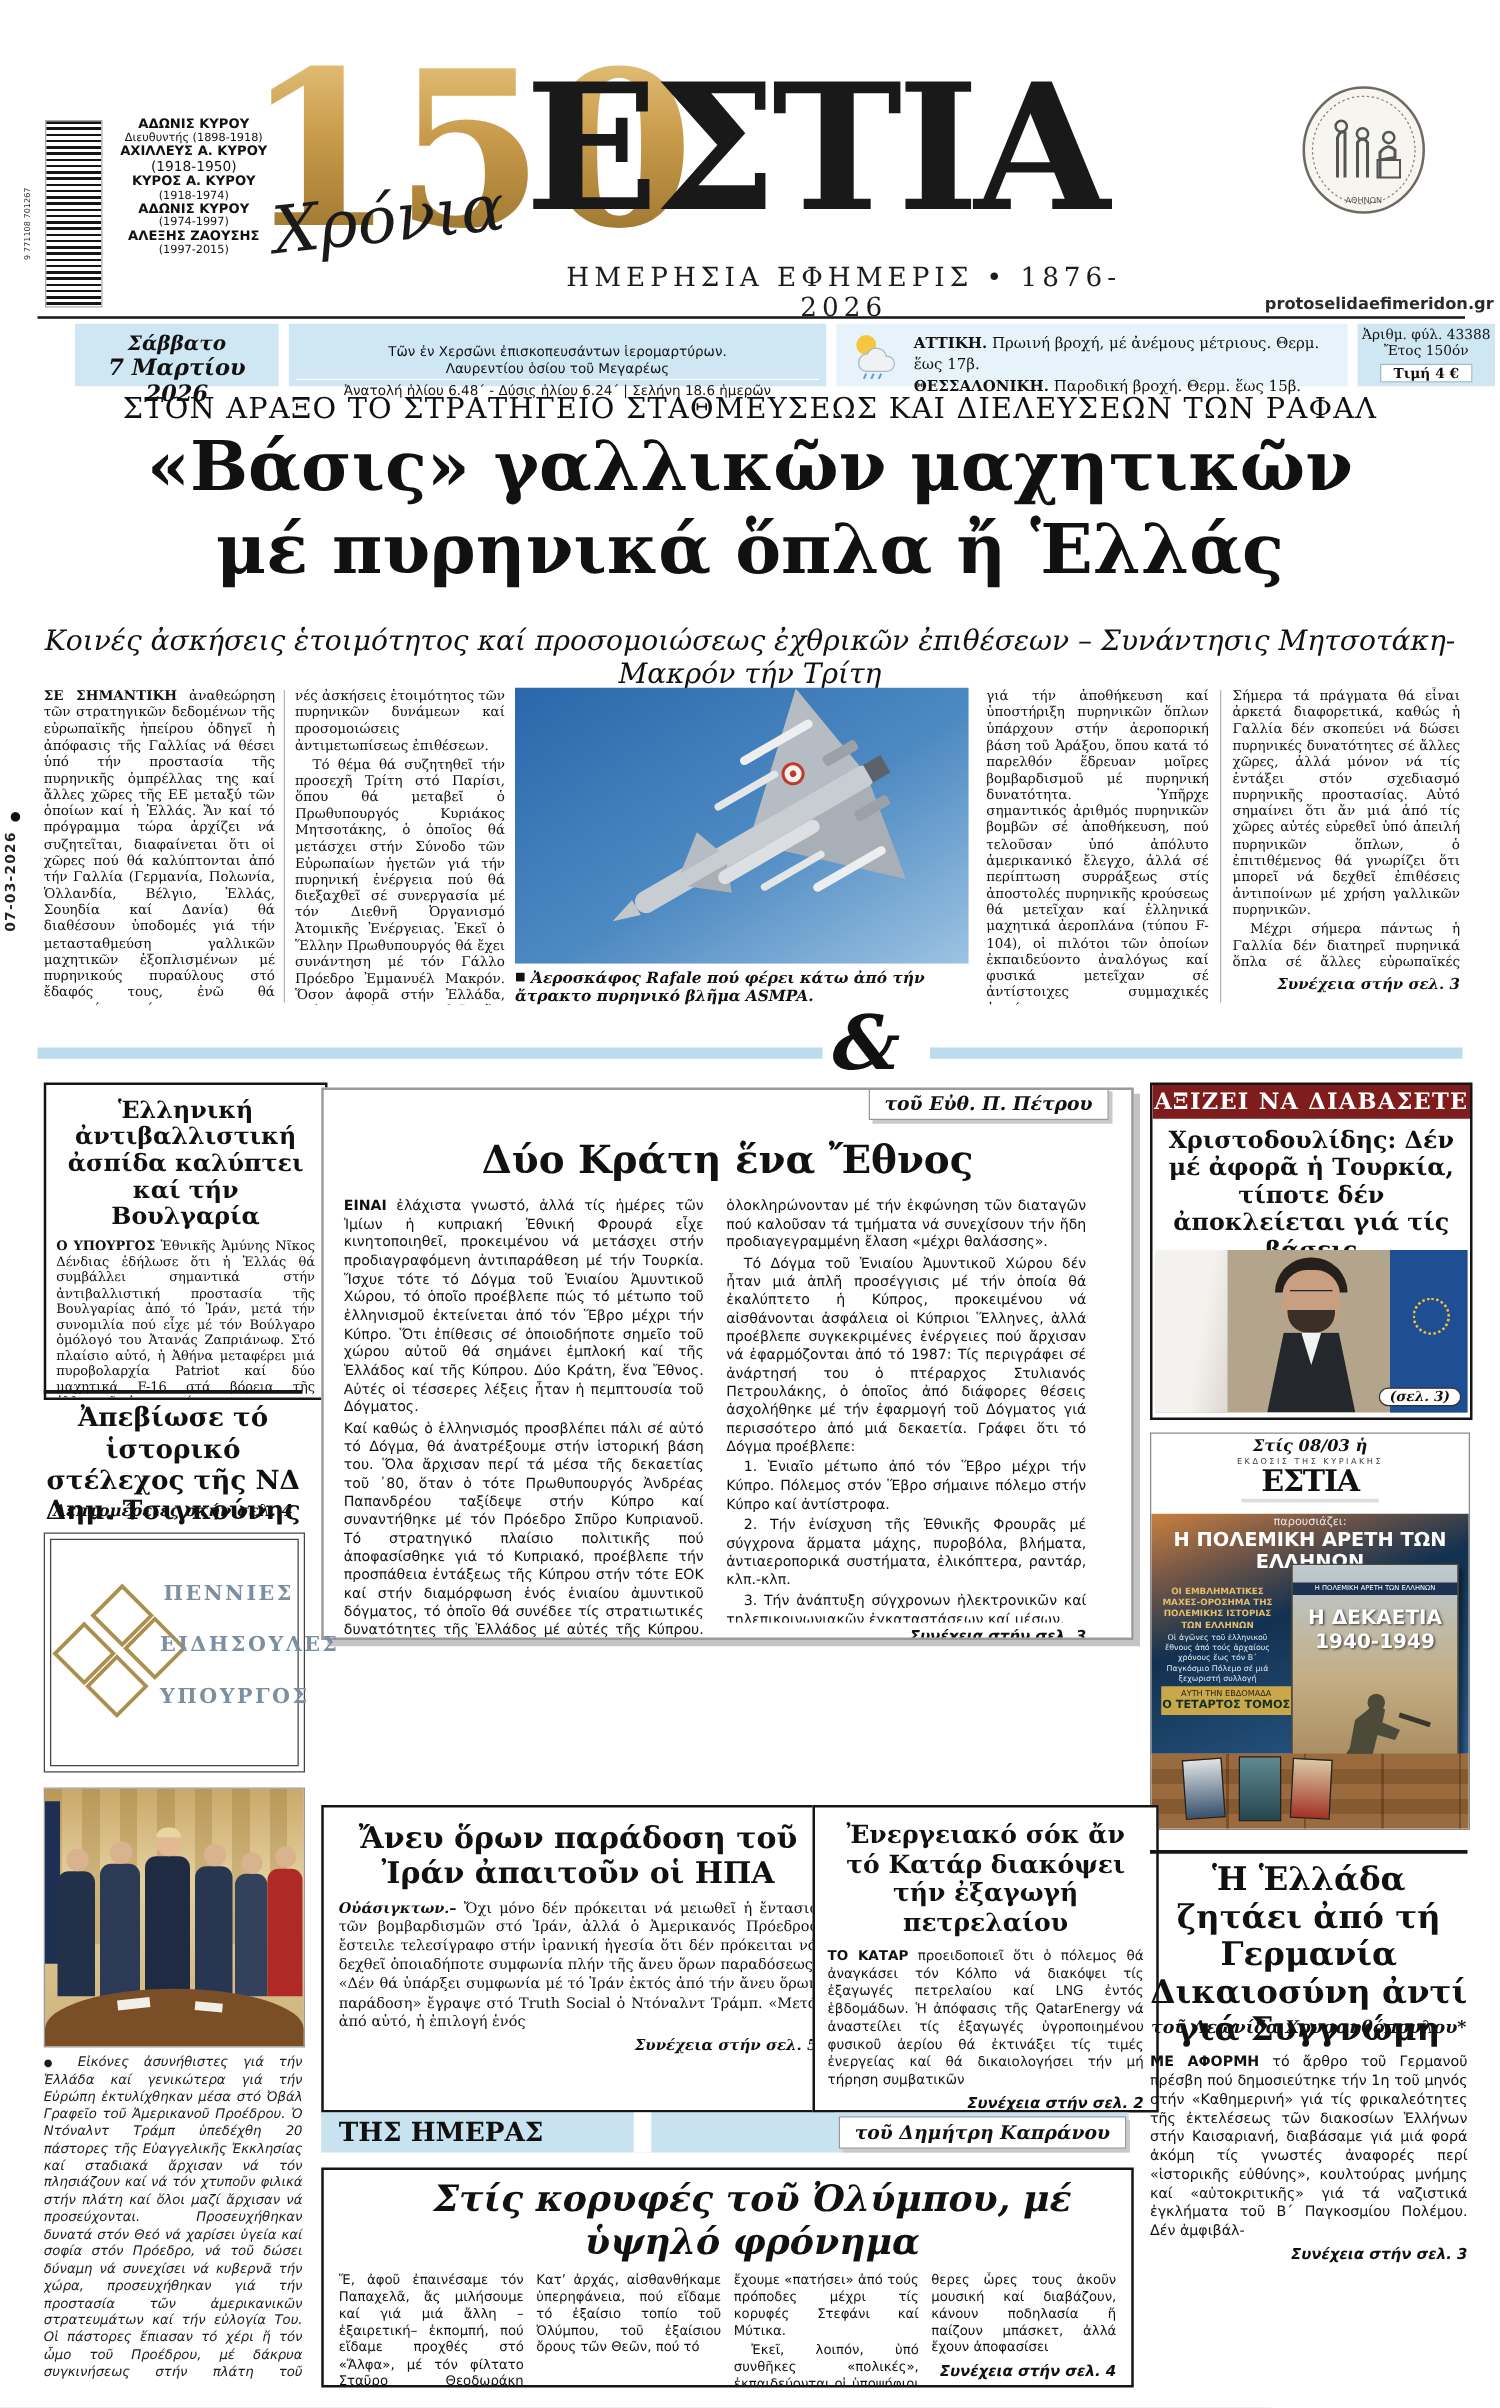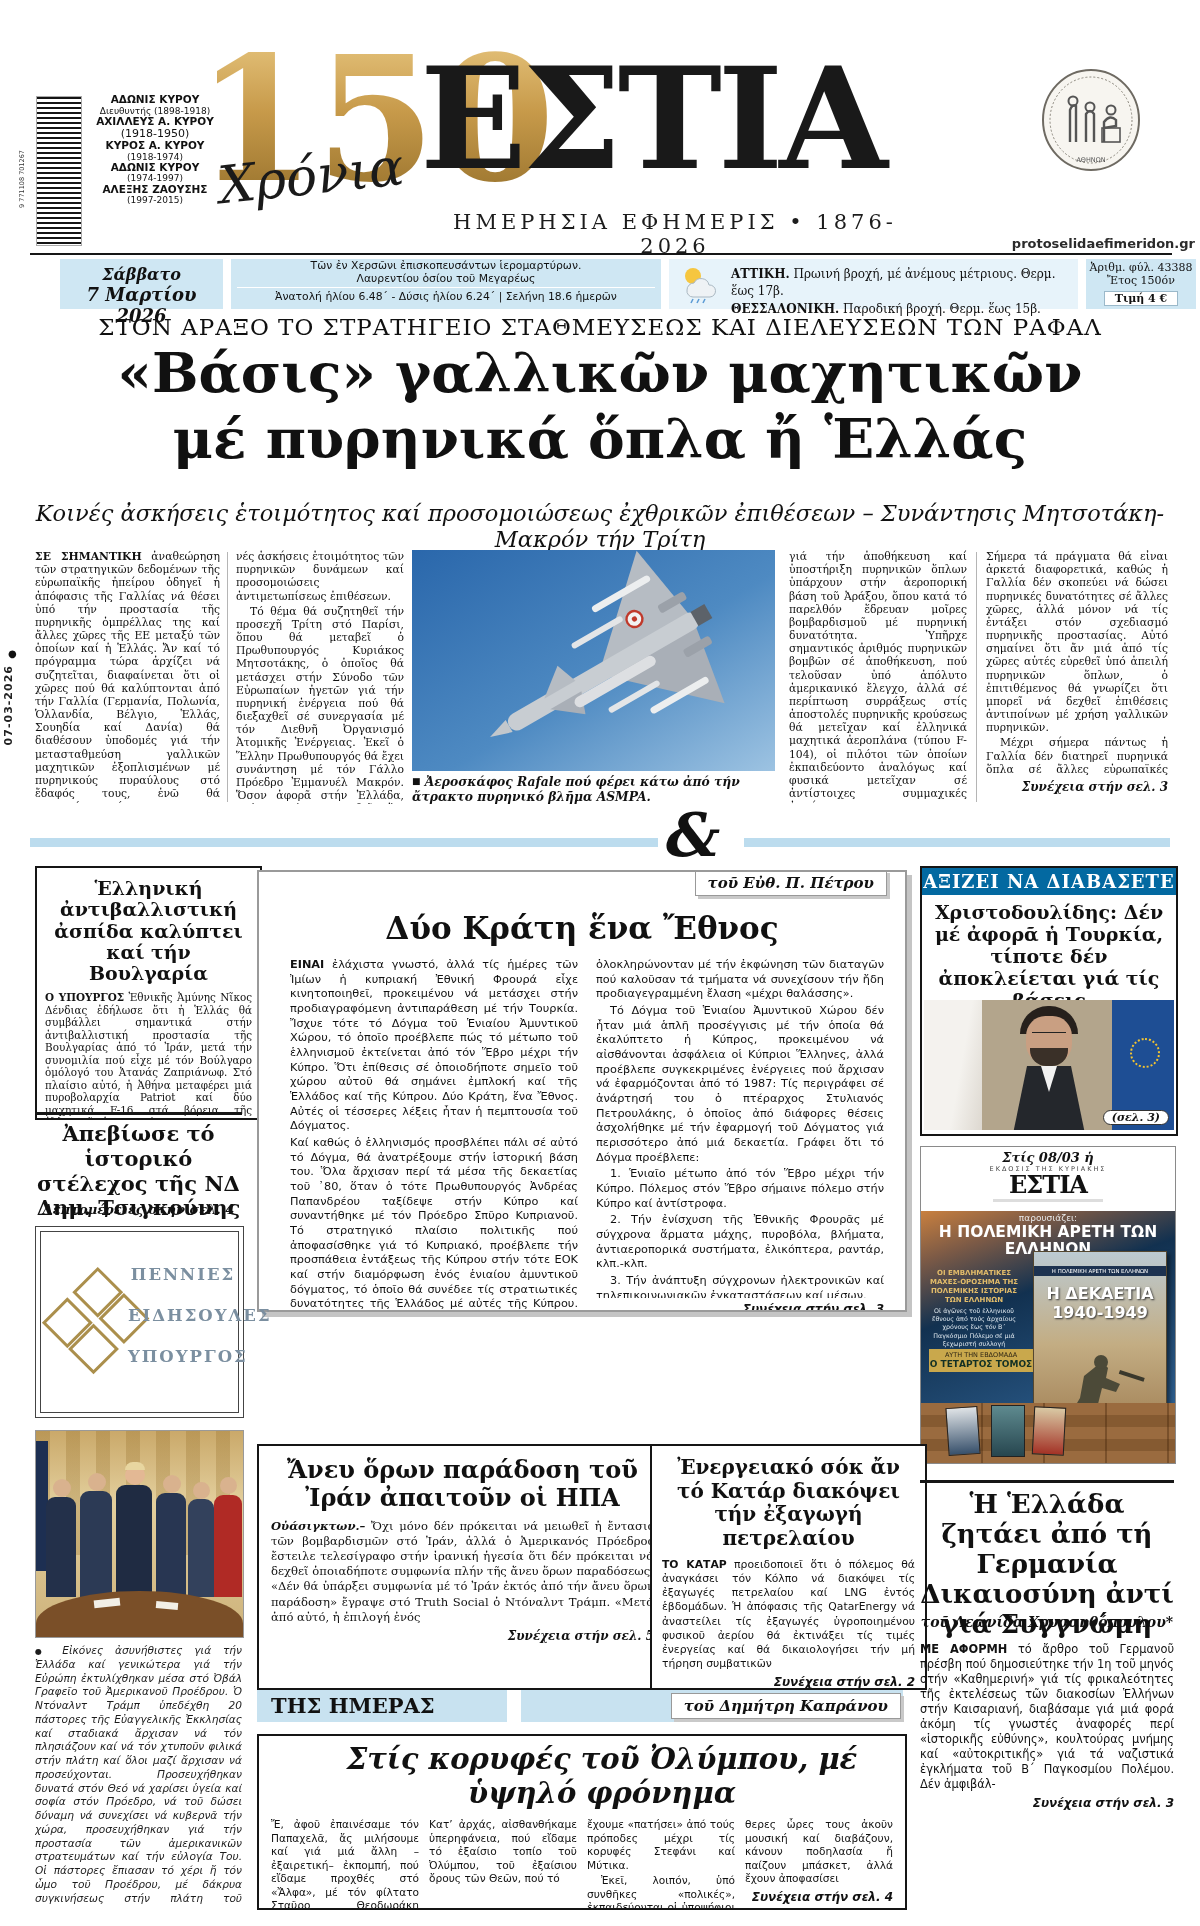--- a/index.html
+++ b/index.html
@@ -80,21 +80,21 @@
   <div class="abs sans" style="left:950px;top:236px;width:245px;text-align:right;font-size:13px;font-weight:bold;color:#2b2b2b;">protoselidaefimeridon.gr</div>
 
   <div class="abs rule" style="left:30px;top:253px;width:1142px;height:2px;"></div>
 
   <div class="abs cellblue ctr" style="left:60px;top:259px;width:163px;height:50px;">
     <div class="serif" style="font-size:16px;font-weight:bold;font-style:italic;margin-top:6px;">Σάββατο</div>
     <div class="serif" style="font-size:18px;font-weight:bold;font-style:italic;">7 Μαρτίου 2026</div>
   </div>
 
   <div class="abs cellblue ctr sans" style="left:231px;top:259px;width:430px;height:50px;">
-    <div style="font-size:10.8px;margin-top:0;">Τῶν ἐν Χερσῶνι ἐπισκοπευσάντων ἱερομαρτύρων.</div>
+    <div style="font-size:10.8px;margin-top:16px;">Τῶν ἐν Χερσῶνι ἐπισκοπευσάντων ἱερομαρτύρων.</div>
     <div style="font-size:10.8px;">Λαυρεντίου ὁσίου τοῦ Μεγαρέως</div>
     <div style="height:1px;background:#fff;margin:2px 6px;"></div>
     <div style="font-size:10.8px;">Ἀνατολή ἡλίου 6.48΄ - Δύσις ἡλίου 6.24΄ | Σελήνη 18.6 ἡμερῶν</div>
   </div>
 
   <div class="abs" style="left:669px;top:259px;width:409px;height:50px;background:#e7f3fa;">
     <svg style="position:absolute;left:10px;top:5px;" width="42" height="40" viewBox="0 0 42 40">
       <circle cx="14" cy="12" r="8" fill="#f6c63f"></circle>
       <path d="M8 26 a7 7 0 0 1 7-7 a8 8 0 0 1 15 2 a6 6 0 0 1 1 12 l-17 0 a6 6 0 0 1-6-7z" fill="#eef2f5" stroke="#aab8c2" stroke-width="1"></path>
       <line x1="14" y1="35" x2="12" y2="39" stroke="#5b9bd5" stroke-width="1.6"></line>
@@ -187,41 +187,41 @@
     </div>
 
   </div>
 
   <div class="abs clip" style="left:257px;top:870px;width:646px;height:438px;border:2px solid #9a9a9a;box-shadow:5px 5px 0 #c4c4c4;background:#fff;">
     <div class="bycard serif abs" style="right:18px;top:-2px;font-size:15px;">
       <span>τοῦ Εὐθ. Π. Πέτρου</span>
     </div>
     <div class="ctr serif" style="font-size:31px;font-weight:bold;margin-top:38px;">Δύο Κράτη ἕνα Ἔθνος</div>
     <div style="display:flex;gap:18px;padding:12px 16px 0;">
-      <div class="sans just clip" style="width:288px;height:366px;font-size:11.3px;line-height:1.3;margin-left:15px;">
+      <div class="sans just clip" style="width:288px;height:366px;font-size:11.3px;line-height:1.3;">
         <p style="margin:0;"><b>ΕΙΝΑΙ</b><span> ἐλάχιστα γνωστό, ἀλλά τίς ἡμέρες τῶν Ἰμίων ἡ κυπριακή Ἐθνική Φρουρά εἶχε κινητοποιηθεῖ, προκειμένου νά μετάσχει στήν προδιαγραφόμενη ἀντιπαράθεση μέ τήν Τουρκία. Ἴσχυε τότε τό Δόγμα τοῦ Ἑνιαίου Ἀμυντικοῦ Χώρου, τό ὁποῖο προέβλεπε πώς τό μέτωπο τοῦ ἑλληνισμοῦ ἐκτείνεται ἀπό τόν Ἕβρο μέχρι τήν Κύπρο. Ὅτι ἐπίθεσις σέ ὁποιοδήποτε σημεῖο τοῦ χώρου αὐτοῦ θά σημάνει ἐμπλοκή καί τῆς Ἑλλάδος καί τῆς Κύπρου. Δύο Κράτη, ἕνα Ἔθνος. Αὐτές οἱ τέσσερες λέξεις ἦταν ἡ πεμπτουσία τοῦ Δόγματος.</span></p>
         <div class="paras" style="margin-top:2px;">
             <p>Καί καθώς ὁ ἑλληνισμός προσβλέπει πάλι σέ αὐτό τό Δόγμα, θά ἀνατρέξουμε στήν ἱστορική βάση του. Ὅλα ἄρχισαν περί τά μέσα τῆς δεκαετίας τοῦ ᾽80, ὅταν ὁ τότε Πρωθυπουργός Ἀνδρέας Παπανδρέου ταξίδεψε στήν Κύπρο καί συναντήθηκε μέ τόν Πρόεδρο Σπῦρο Κυπριανοῦ. Τό στρατηγικό πλαίσιο πολιτικῆς πού ἀποφασίσθηκε γιά τό Κυπριακό, προέβλεπε τήν προσπάθεια ἐντάξεως τῆς Κύπρου στήν τότε ΕΟΚ καί στήν διαμόρφωση ἑνός ἑνιαίου ἀμυντικοῦ δόγματος, τό ὁποῖο θά συνέδεε τίς στρατιωτικές δυνατότητες τῆς Ἑλλάδος μέ αὐτές τῆς Κύπρου. Ἀπώτερος σκοπός ἡ ἀντιμετώπισις ὁποιασδήποτε νέας ἀπειλῆς ἀπό τήν Τουρκία καί μύχιος πόθος ἡ ἀπελευθέρωσις. Δειλά στήν ἀρχή καί ξεκάθαρα κατά τήν κορύφωση τῆς ἐφαρμογῆς τοῦ Δόγματος, οἱ κοινές ἀσκήσεις πού διεξάγονταν</p>
           </div>
       </div>
       <div class="sans clip" style="width:288px;height:366px;">
         <div class="just paras" style="font-size:11.3px;line-height:1.3;height:340px;overflow:hidden;">
             <p>ὁλοκληρώνονταν μέ τήν ἐκφώνηση τῶν διαταγῶν πού καλοῦσαν τά τμήματα νά συνεχίσουν τήν ἤδη προδιαγεγραμμένη ἔλαση «μέχρι θαλάσσης».</p>
             <p>Τό Δόγμα τοῦ Ἑνιαίου Ἀμυντικοῦ Χώρου δέν ἦταν μιά ἁπλῆ προσέγγισις μέ τήν ὁποία θά ἐκαλύπτετο ἡ Κύπρος, προκειμένου νά αἰσθάνονται ἀσφάλεια οἱ Κύπριοι Ἕλληνες, ἀλλά προέβλεπε συγκεκριμένες ἐνέργειες πού ἄρχισαν νά ἐφαρμόζονται ἀπό τό 1987: Τίς περιγράφει σέ ἀνάρτησή του ὁ πτέραρχος Στυλιανός Πετρουλάκης, ὁ ὁποῖος ἀπό διάφορες θέσεις ἀσχολήθηκε μέ τήν ἐφαρμογή τοῦ Δόγματος γιά περισσότερο ἀπό μιά δεκαετία. Γράφει ὅτι τό Δόγμα προέβλεπε:</p>
             <p>1. Ἑνιαῖο μέτωπο ἀπό τόν Ἕβρο μέχρι τήν Κύπρο. Πόλεμος στόν Ἕβρο σήμαινε πόλεμο στήν Κύπρο καί ἀντίστροφα.</p>
             <p>2. Τήν ἐνίσχυση τῆς Ἐθνικῆς Φρουρᾶς μέ σύγχρονα ἅρματα μάχης, πυροβόλα, βλήματα, ἀντιαεροπορικά συστήματα, ἐλικόπτερα, ραντάρ, κλπ.-κλπ.</p>
             <p>3. Τήν ἀνάπτυξη σύγχρονων ἠλεκτρονικῶν καί τηλεπικοινωνιακῶν ἐγκαταστάσεων καί μέσων.</p>
           </div>
         <div class="cont sans">Συνέχεια στήν σελ. 3</div>
       </div>
     </div>
   </div>
 
   <div class="abs box clip" style="left:920px;top:866px;width:254px;height:266px;">
-    <div class="ctr serif" style="background:#0369a1;color:#fff;font-size:18px;font-weight:bold;letter-spacing:1px;padding:3px 0;">ΑΞΙΖΕΙ ΝΑ ΔΙΑΒΑΣΕΤΕ</div>
+    <div class="ctr serif" style="background:#7f1d1d;color:#fff;font-size:18px;font-weight:bold;letter-spacing:1px;padding:3px 0;">ΑΞΙΖΕΙ ΝΑ ΔΙΑΒΑΣΕΤΕ</div>
     <div class="ctr serif" style="font-size:19px;font-weight:bold;line-height:1.16;padding:6px 8px 4px;">Χριστοδουλίδης: Δέν μέ ἀφορᾶ ἡ Τουρκία, τίποτε δέν ἀποκλείεται γιά τίς βάσεις</div>
     <div class="abs" style="left:2px;top:132px;width:250px;height:130px;background:#b3a58c;">
       <div class="abs" style="left:0;top:0;width:58px;height:130px;background:linear-gradient(100deg,#f4f2ee 60%,#ddd8d0);"></div>
       <div class="abs" style="right:0;top:0;width:62px;height:130px;background:#1e4e94;">
         <div style="position:absolute;left:18px;top:38px;width:26px;height:26px;border-radius:50%;border:2px dotted #f4c430;"></div>
       </div>
       <div class="abs" style="left:96px;top:6px;width:58px;height:28px;background:#26201c;border-radius:28px 28px 0 0;"></div>
       <div class="abs" style="left:102px;top:16px;width:46px;height:48px;background:#c99f82;border-radius:42%;"></div>
       <div class="abs" style="left:108px;top:32px;width:34px;height:7px;border-top:1.5px solid #222;"></div>
       <div class="abs" style="left:106px;top:48px;width:38px;height:18px;background:#3a3028;border-radius:0 0 16px 16px;"></div>

